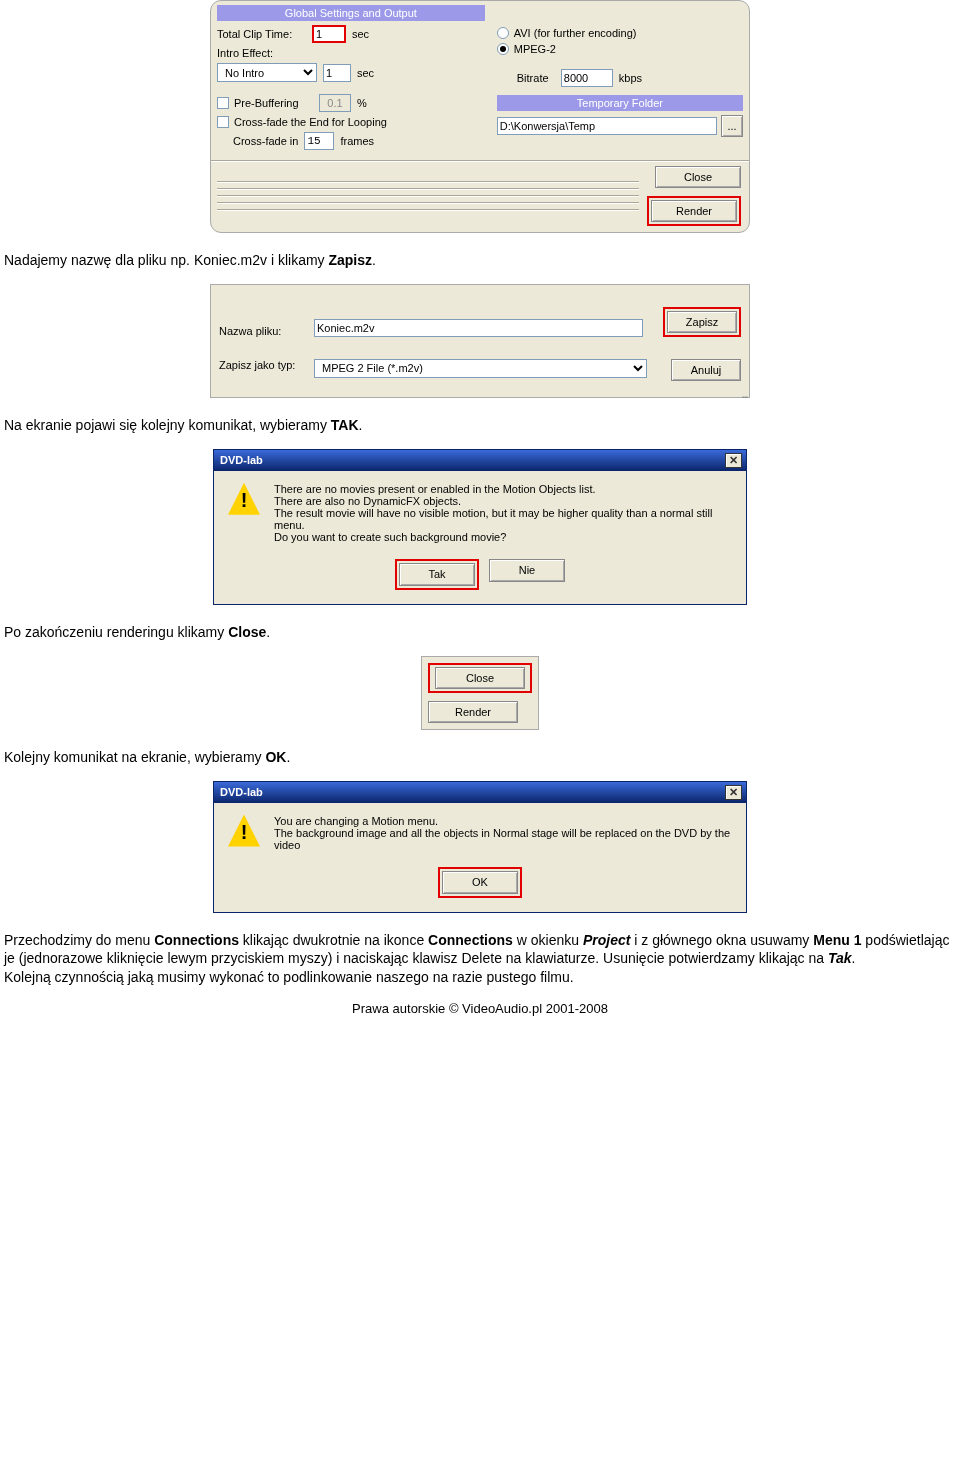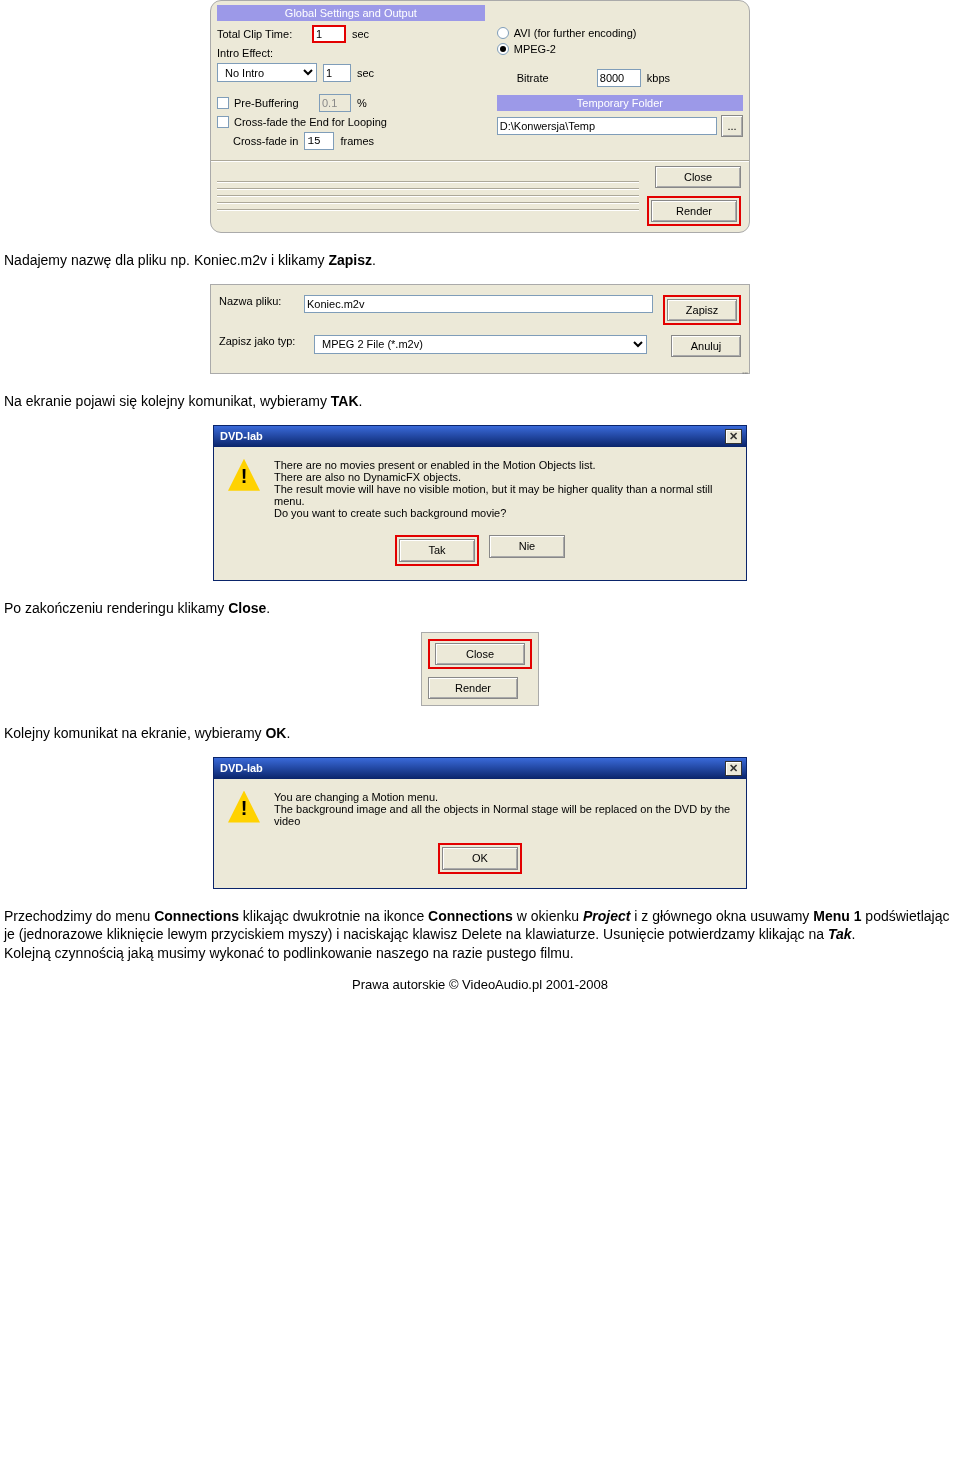--- a/index.html
+++ b/index.html
@@ -34,21 +34,21 @@
   .row { display: flex; align-items: center; font-family: Tahoma, Arial, sans-serif; font-size: 11px; margin: 4px 0; }
   .row .lbl { flex: 0 0 auto; }
   .win-input {
     font-family: Tahoma, Arial, sans-serif;
     font-size: 11px;
     background: #fff;
     border: 1px solid #7f9db9;
     padding: 1px 2px;
     height: 18px;
   }
-  .win-input.disabled { background: #ece9d8; color: #888; }
+  .win-input.disabled { background: #ece9d8; color: #888; text-align: center; }
   .win-select {
     font-family: Tahoma, Arial, sans-serif;
     font-size: 11px;
     background: #fff;
     border: 1px solid #7f9db9;
     padding: 1px 3px;
     height: 19px;
   }
   .hl-red { border: 2px solid #e30000 !important; }
   .win-btn {
@@ -76,21 +76,21 @@
   .groove-line { border-top: 1px solid #aca899; border-bottom: 1px solid #fff; height: 0; margin: 0; }
   .ss1-bottom {
     display: flex; align-items: center; gap: 8px;
     padding: 4px 8px 6px 6px;
   }
   .ss1-bottom .lines { flex: 1; display: flex; flex-direction: column; gap: 5px; }
   .ss1-bottom .btncol { display: flex; flex-direction: column; gap: 8px; align-items: flex-end; }
   .render-wrap { border: 2px solid #e30000; padding: 2px; }
 
   .ss2 { width: 540px; margin-left: 210px; }
-  .ss2-body { display: flex; align-items: flex-start; gap: 0; padding: 10px 8px; font-family: Tahoma, Arial, sans-serif; font-size: 11px; }
+  .ss2-body { display: flex; align-items: flex-end; gap: 10px; padding: 22px 8px; font-family: Tahoma, Arial, sans-serif; font-size: 11px; }
   .ss2-body .lbl1 { flex: 0 0 85px; }
   .ss2-row2 { display: flex; align-items: flex-start; gap: 10px; padding: 0 8px 8px 8px; font-family: Tahoma, Arial, sans-serif; font-size: 11px; }
   .gripper { text-align: right; color: #888; font-size: 14px; line-height: 8px; padding-right: 2px; letter-spacing: -2px; }
 
   .article-text {
     font-family: Verdana, Arial, sans-serif;
     font-size: 14px;
     line-height: 1.35;
     margin: 18px 0 14px 0;
     padding: 0 4px;
@@ -202,21 +202,21 @@
         <div class="row">
           <span class="radio"></span>
           <span>AVI (for further encoding)</span>
         </div>
         <div class="row">
           <span class="radio sel"></span>
           <span>MPEG-2</span>
         </div>
         <div class="row" style="margin-top:14px;margin-left:20px">
           <span style="width:44px">Bitrate</span>
-          <input class="win-input" style="width: 44px; margin-left: 36px;" value="8000">
+          <input class="win-input" style="width: 52px;" value="8000">
           <span style="margin-left:6px">kbps</span>
         </div>
         <div class="section-hdr" style="margin-top:8px">Temporary Folder</div>
         <div class="row">
           <input class="win-input" style="flex: 1 1 0%;" value="D:\Konwersja\Temp">
           <button class="win-btn" style="min-width:22px;width:22px;padding:0;margin-left:4px">...</button>
         </div>
       </div>
     </div>
     <div class="groove-line"></div>

